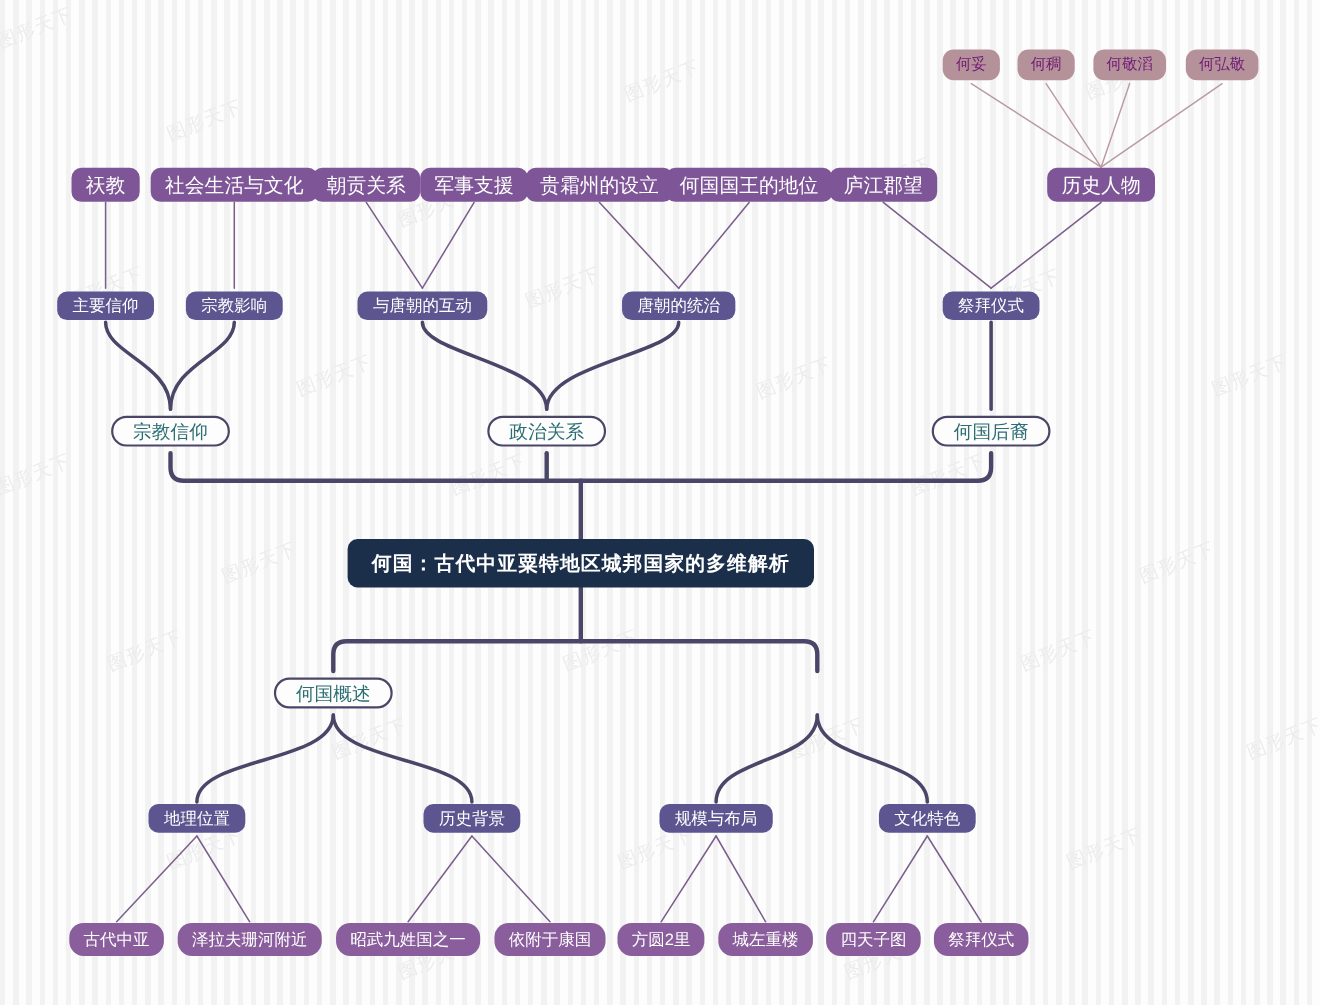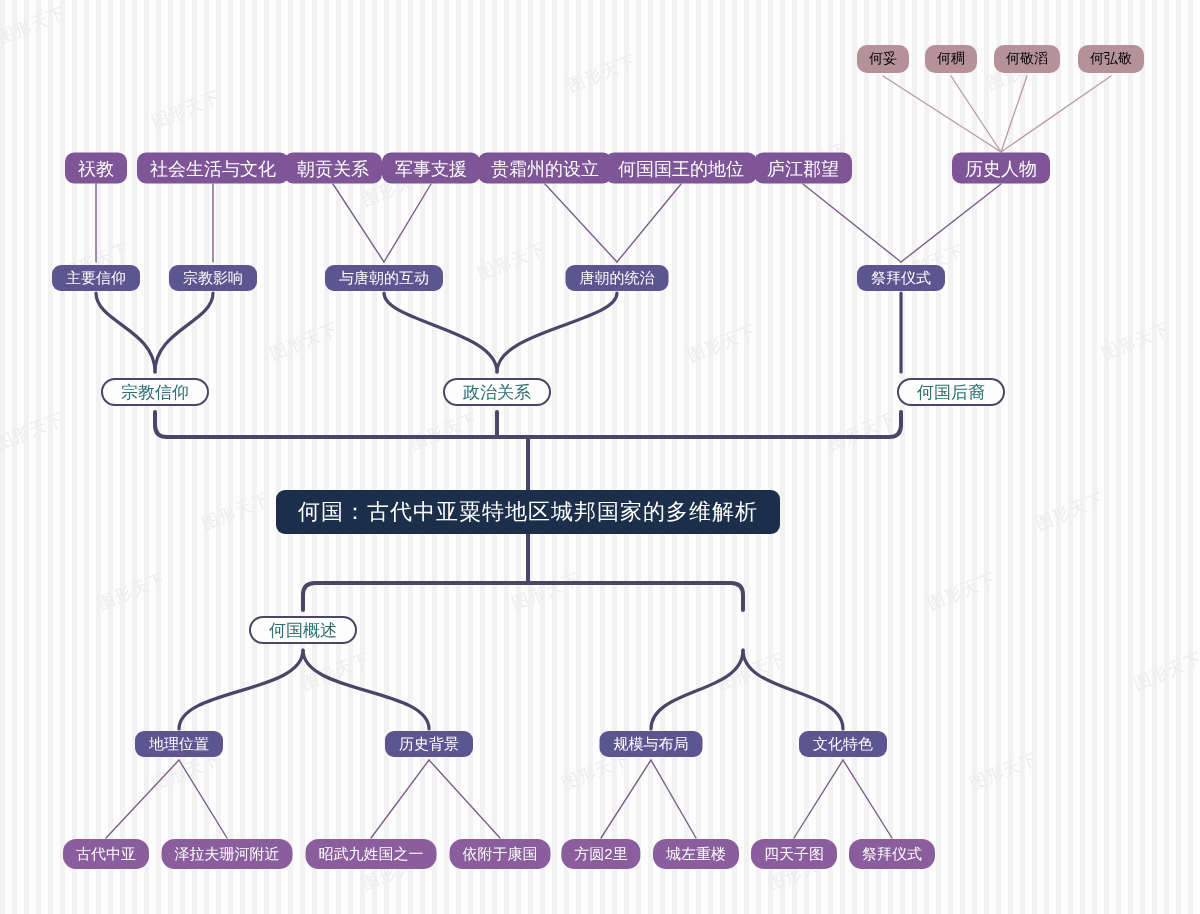--- a/index.html
+++ b/index.html
@@ -24,22 +24,23 @@
   }
   #edges{position:absolute;left:0;top:0;width:1200px;height:914px;}
   .node{
     position:absolute;display:flex;align-items:center;justify-content:center;
     box-sizing:border-box;white-space:nowrap;
     transform:translate(-50%,-50%);
   }
   
   .n-root{
     background:#1b2f4b;color:#ffffff;border-radius:9px;
-    font-size:22px;padding:0 22px;height:44px;
+    font-size:18px;padding:0 22px;height:44px;
     letter-spacing:1px;
+    font-weight:bold;
   }
   
   .n-pill{
     background:#fdfdfd;color:#2c6e73;border:2.5px solid #4a4668;
     border-radius:24px;font-size:17px;padding:0 18px;height:28px;
   }
   
   .n-l2{
     background:#5d5590;color:#ffffff;border-radius:9px;
     font-size:15px;padding:0 14px;height:26px;
@@ -49,21 +50,21 @@
     background:#7e5596;color:#ffffff;border-radius:9px;
     font-size:18px;padding:0 13px;height:31px;
   }
   
   .n-l4{
     background:#8a5e9c;color:#ffffff;border-radius:13px;
     font-size:15px;padding:0 13px;height:30px;
   }
   
   .n-rose{
-    background:#b5929a;color:#000000;border-radius:10px;
+    background:#b5929a;color:#701a75;border-radius:10px;
     font-size:14px;padding:0 12px;height:28px;
   }
 </style>
 </head>
 <body>
 
 <div id="canvas">
 
   <div id="wm">
     <div class="wm" style="left:-4px;top:14px">图形天下</div>
@@ -144,21 +145,21 @@
       <path d="M1001,152 L951,76"></path>
       <path d="M1001,152 L1027,76"></path>
       <path d="M1001,152 L1111,76"></path>
     </g>
   </svg>
 
   <div class="node n-root" style="left:528px;top:512px">何国：古代中亚粟特地区城邦国家的多维解析</div>
 
   <div class="node n-pill" style="left:155px;top:392px">宗教信仰</div>
   <div class="node n-pill" style="left:497px;top:392px">政治关系</div>
-  <div class="node n-pill" style="left:951px;top:392px">何国后裔</div>
+  <div class="node n-pill" style="left:901px;top:392px">何国后裔</div>
   <div class="node n-pill" style="left:303px;top:630px">何国概述</div>
 
   <div class="node n-l2" style="left:96px;top:278px">主要信仰</div>
   <div class="node n-l2" style="left:213px;top:278px">宗教影响</div>
   <div class="node n-l2" style="left:384px;top:278px">与唐朝的互动</div>
   <div class="node n-l2" style="left:617px;top:278px">唐朝的统治</div>
   <div class="node n-l2" style="left:901px;top:278px">祭拜仪式</div>
   <div class="node n-l2" style="left:179px;top:744px">地理位置</div>
   <div class="node n-l2" style="left:429px;top:744px">历史背景</div>
   <div class="node n-l2" style="left:651px;top:744px">规模与布局</div>

